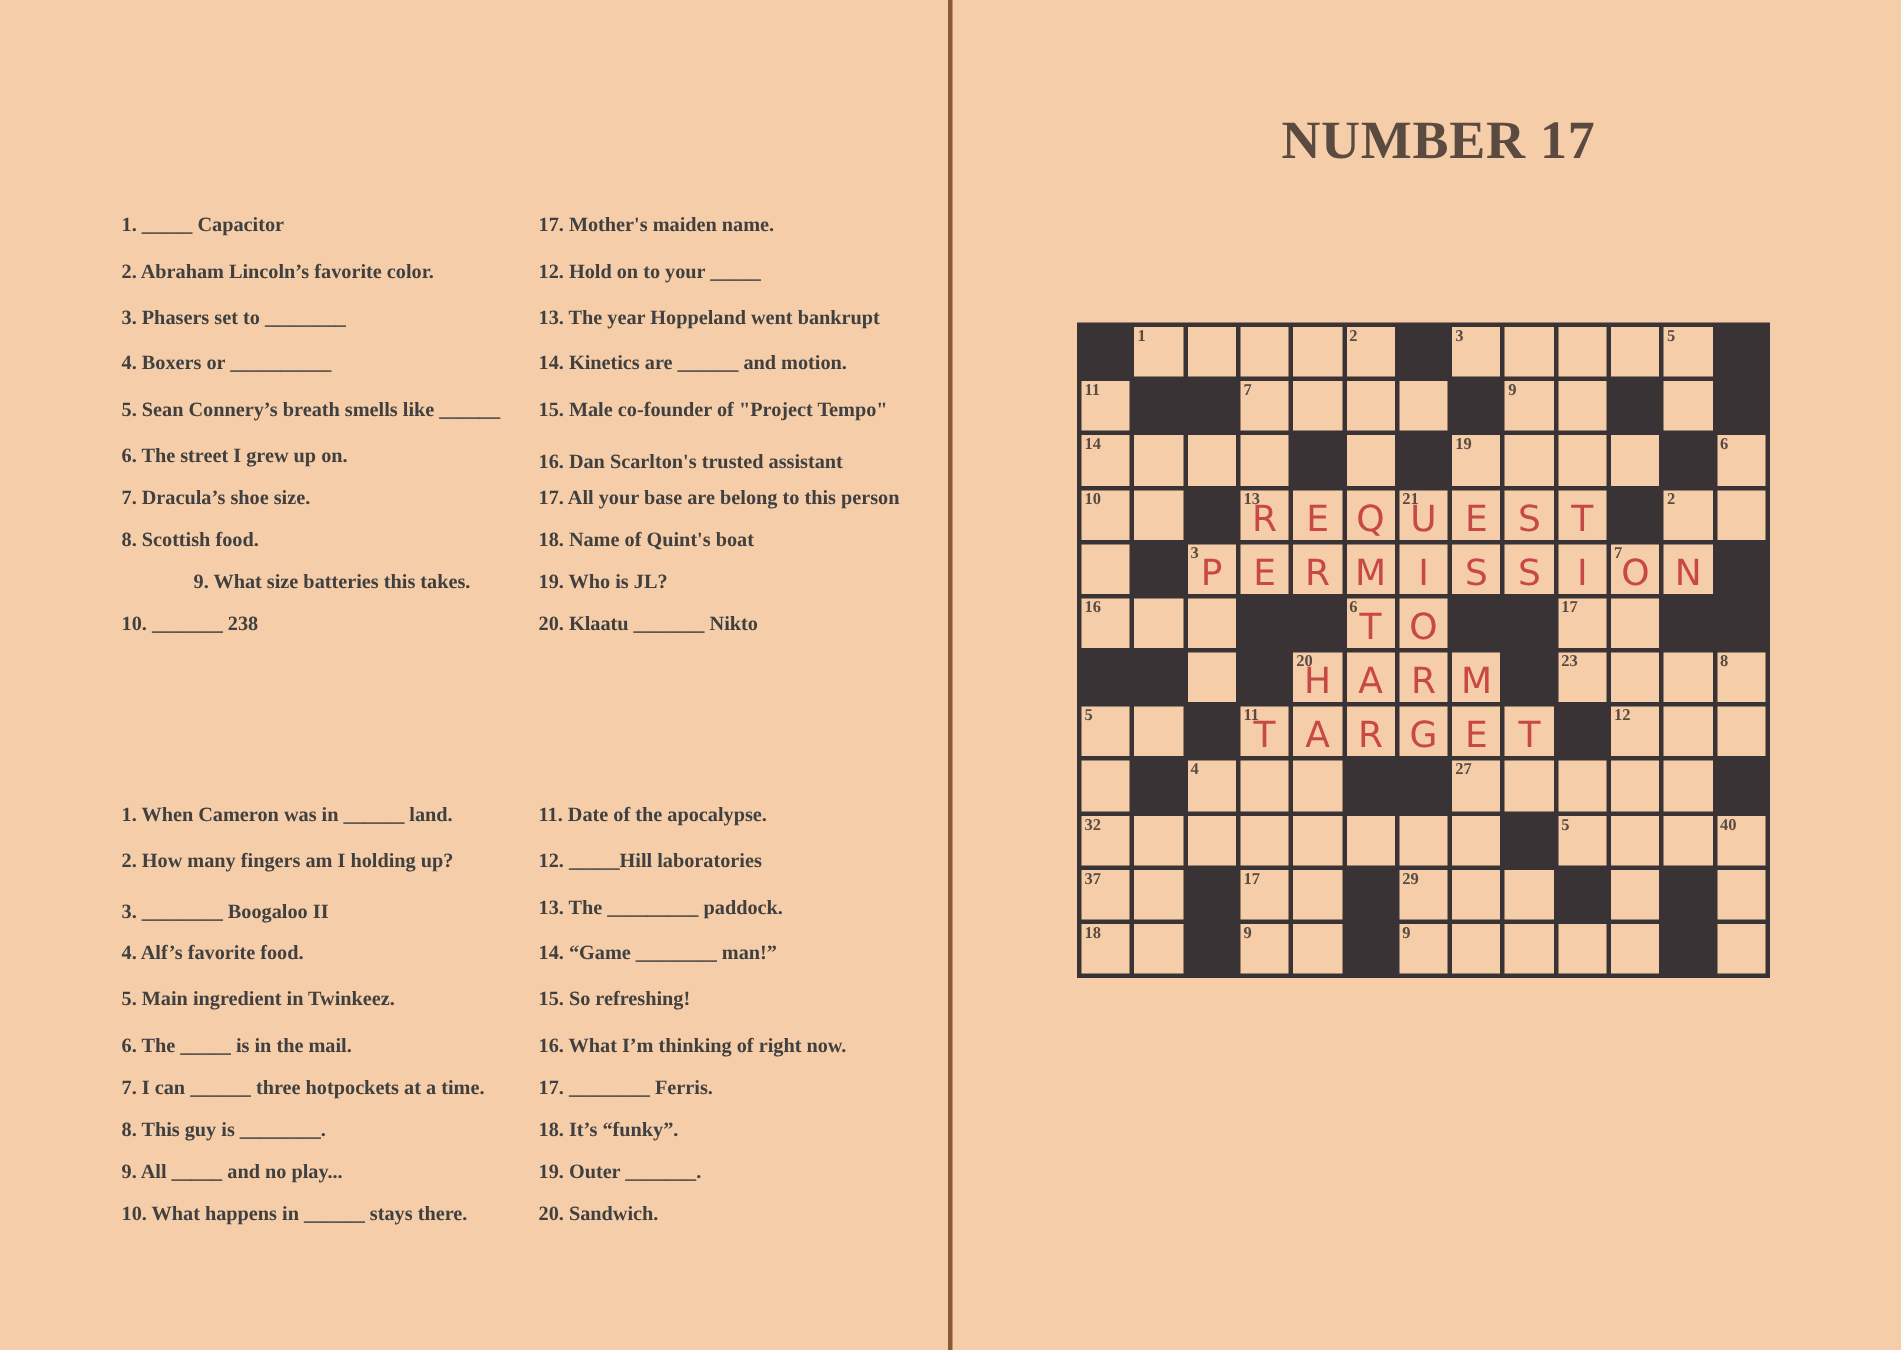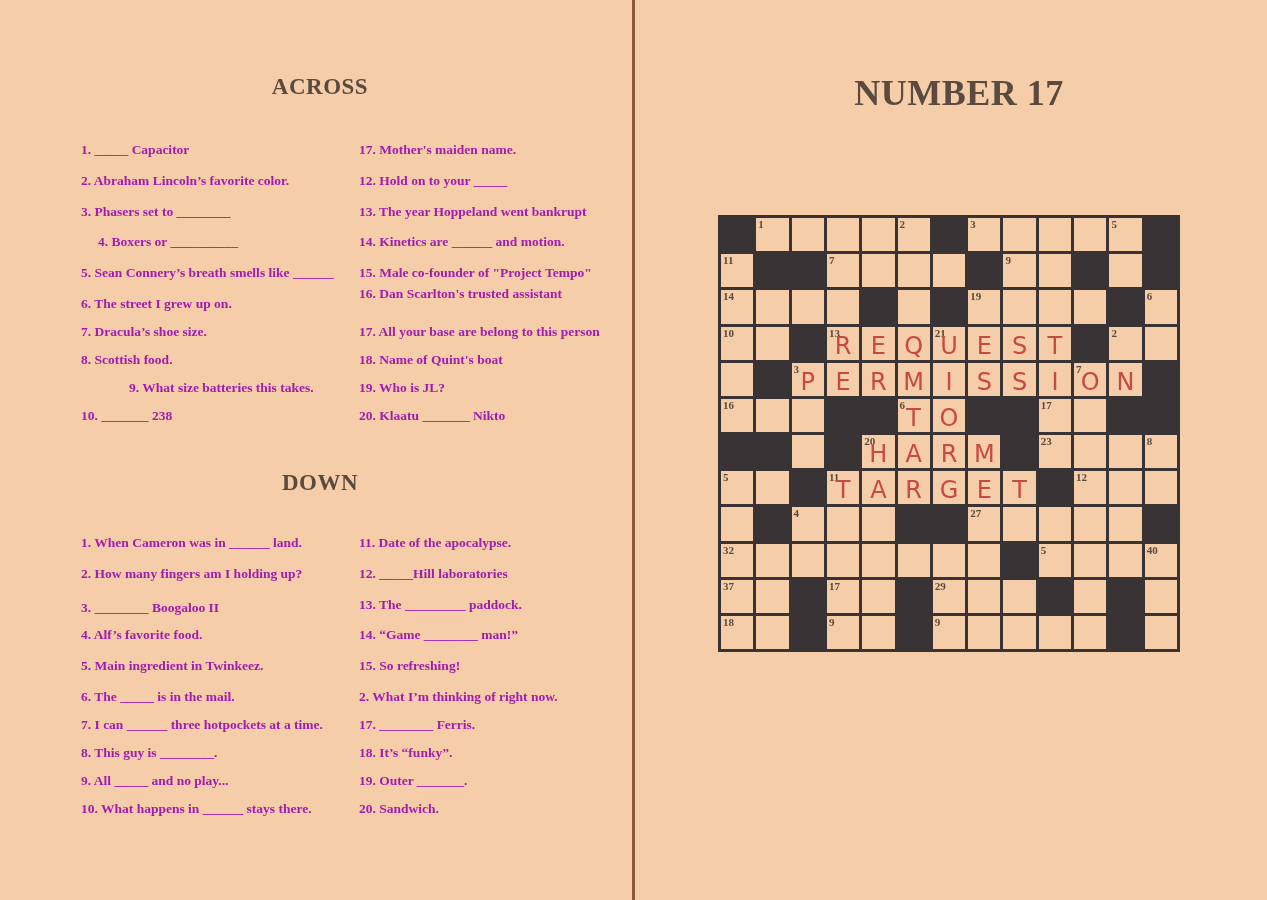--- a/index.html
+++ b/index.html
@@ -17,21 +17,21 @@
     position: absolute; left: 632px; top: 0; width: 3px; height: 900px;
     background: #8a5a36;
   }
   .section-heading {
     position: absolute; left: 0; width: 640px;
     text-align: center; font-weight: bold; font-size: 23px;
     color: #5a4a40; letter-spacing: 0.5px;
   }
   .clue-col { position: absolute; width: 280px; }
   .clue {
-    font-size: 13.5px; font-weight: bold; color: #a21caf;
+    font-size: 13.5px; font-weight: bold; color: #404040;
     white-space: nowrap; height: 14px; line-height: 14px;
     position: absolute; left: 0;
   }
   .puzzle-title {
     position: absolute; left: 0; width: 648px; top: 72px;
     text-align: center; font-weight: bold; font-size: 36px;
     color: #5a4a40; letter-spacing: 0.5px;
   }
   .grid {
     position: absolute;
@@ -56,70 +56,68 @@
     text-align: center;
     font-family: "DejaVu Sans", sans-serif;
     font-size: 24px; color: #c84848; line-height: 30px;
     font-weight: normal;
   }
 </style>
 </head>
 <body>
 
 <div class="page-left">
-  <div class="section-heading" style="top:74px;">ACROSS</div>
 
   <div class="clue-col" style="left:81px; top:143px;">
     <div class="clue" style="top:0px;">1. _____  Capacitor</div>
     <div class="clue" style="top:31px;">2. Abraham Lincoln’s favorite color.</div>
     <div class="clue" style="top:62px;">3. Phasers set to  ________</div>
-    <div class="clue" style="top:92px;margin-left:17px;">4. Boxers or __________</div>
+    <div class="clue" style="top:92px;">4. Boxers or __________</div>
     <div class="clue" style="top:123px;">5. Sean Connery’s breath smells like ______</div>
     <div class="clue" style="top:154px;">6. The street I grew up on.</div>
     <div class="clue" style="top:182px;">7. Dracula’s shoe size.</div>
     <div class="clue" style="top:210px;">8.  Scottish food.</div>
     <div class="clue" style="top:238px;margin-left:48px;">9.  What size batteries this takes.</div>
     <div class="clue" style="top:266px;">10. _______ 238</div>
   </div>
 
   <div class="clue-col" style="left:359px; top:143px;">
     <div class="clue" style="top:0px;">17. Mother's maiden name.</div>
     <div class="clue" style="top:31px;">12. Hold on to your _____</div>
     <div class="clue" style="top:62px;">13. The year Hoppeland went bankrupt</div>
     <div class="clue" style="top:92px;">14. Kinetics are ______ and motion.</div>
     <div class="clue" style="top:123px;">15. Male co-founder of "Project Tempo"</div>
-    <div class="clue" style="top:144px;">16. Dan Scarlton's trusted assistant</div>
+    <div class="clue" style="top:158px;">16. Dan Scarlton's trusted assistant</div>
     <div class="clue" style="top:182px;">17. All your base are belong to this person</div>
     <div class="clue" style="top:210px;">18. Name of Quint's boat</div>
     <div class="clue" style="top:238px;">19. Who is JL?</div>
     <div class="clue" style="top:266px;font-family:Liberation Serif, serif;">20. Klaatu  _______  Nikto</div>
   </div>
 
-  <div class="section-heading" style="top:470px;">DOWN</div>
 
   <div class="clue-col" style="left:81px; top:536px;">
     <div class="clue" style="top:0px;">1. When Cameron was in ______ land.</div>
     <div class="clue" style="top:31px;">2. How many fingers am I holding up?</div>
     <div class="clue" style="top:65px;">3. ________ Boogaloo II</div>
     <div class="clue" style="top:92px;">4. Alf’s favorite food.</div>
     <div class="clue" style="top:123px;">5. Main ingredient in Twinkeez.</div>
     <div class="clue" style="top:154px;">6. The _____ is in the mail.</div>
     <div class="clue" style="top:182px;">7. I can ______ three hotpockets at a time.</div>
     <div class="clue" style="top:210px;">8. This guy is ________.</div>
     <div class="clue" style="top:238px;text-align:right;">9.  All _____ and no play...</div>
     <div class="clue" style="top:266px;">10. What happens in ______ stays there.</div>
   </div>
 
   <div class="clue-col" style="left:359px; top:536px;">
     <div class="clue" style="top:0px;">11.  Date of the apocalypse.</div>
     <div class="clue" style="top:31px;">12. _____Hill laboratories</div>
     <div class="clue" style="top:62px;">13. The _________ paddock.</div>
     <div class="clue" style="top:92px;">14. “Game ________ man!”</div>
     <div class="clue" style="top:123px;">15.  So refreshing!</div>
-    <div class="clue" style="top:154px;">2.  What I’m thinking of right now.</div>
+    <div class="clue" style="top:154px;">16.  What I’m thinking of right now.</div>
     <div class="clue" style="top:182px;">17.  ________  Ferris.</div>
     <div class="clue" style="top:210px;">18.  It’s “funky”.</div>
     <div class="clue" style="top:238px;">19.  Outer _______.</div>
     <div class="clue" style="top:266px;">20. Sandwich.</div>
   </div>
 </div>
 
 <div class="spine"></div>
 
 <div class="page-right">

